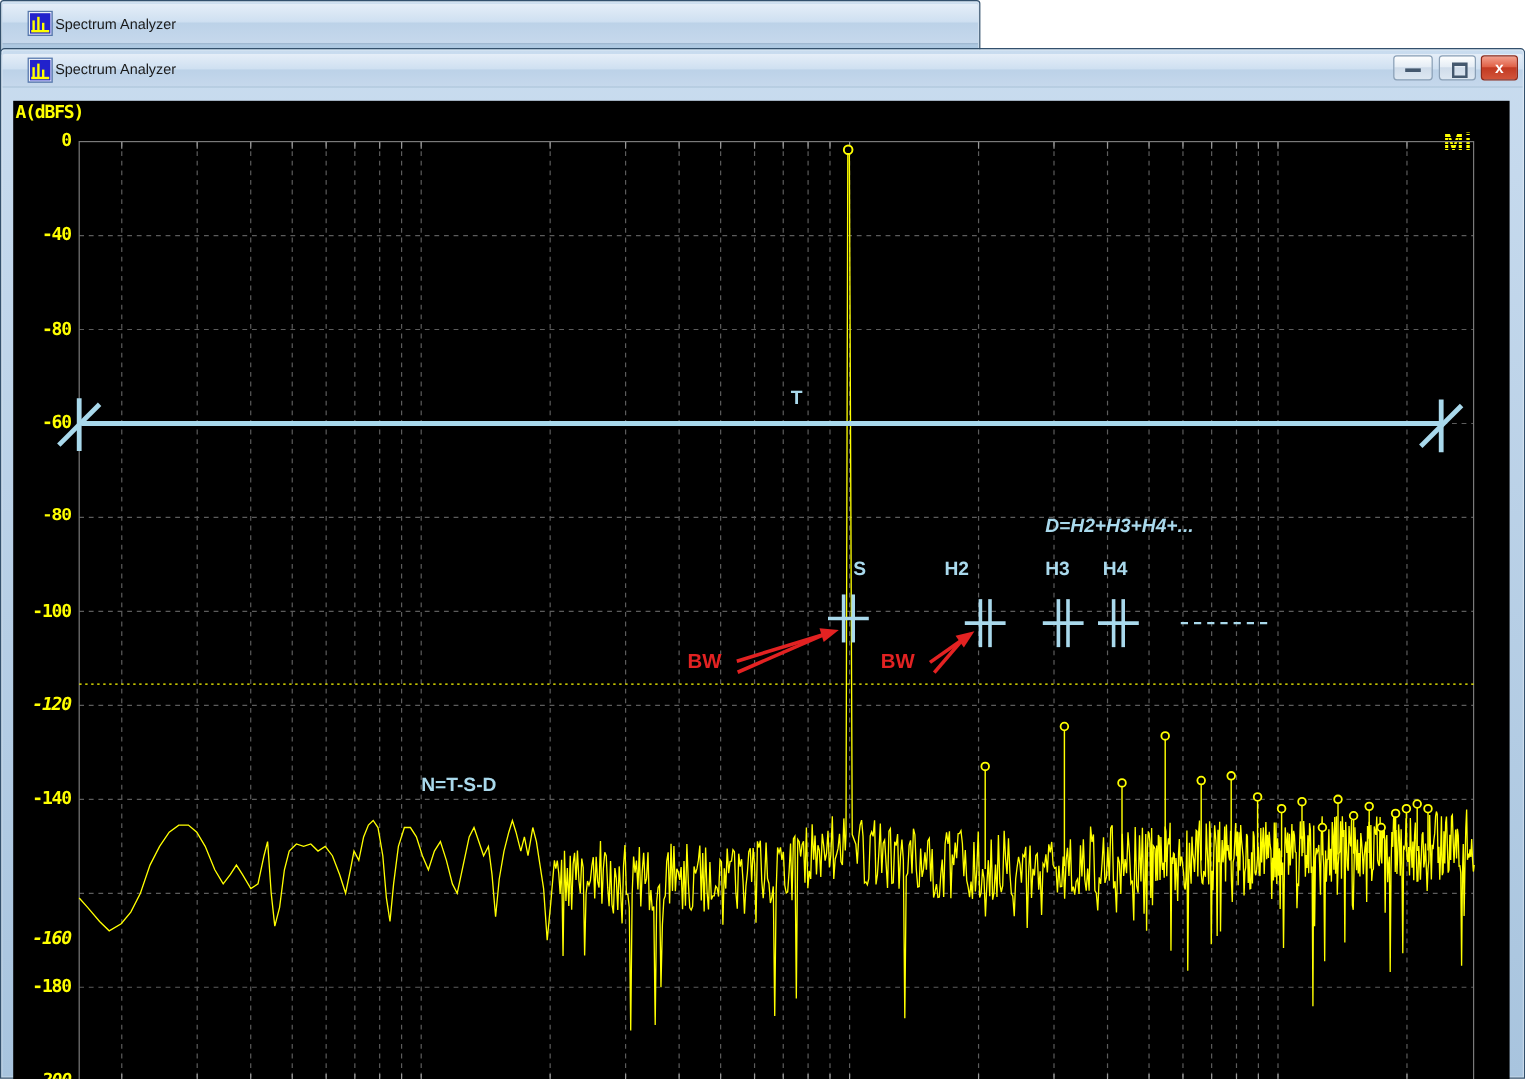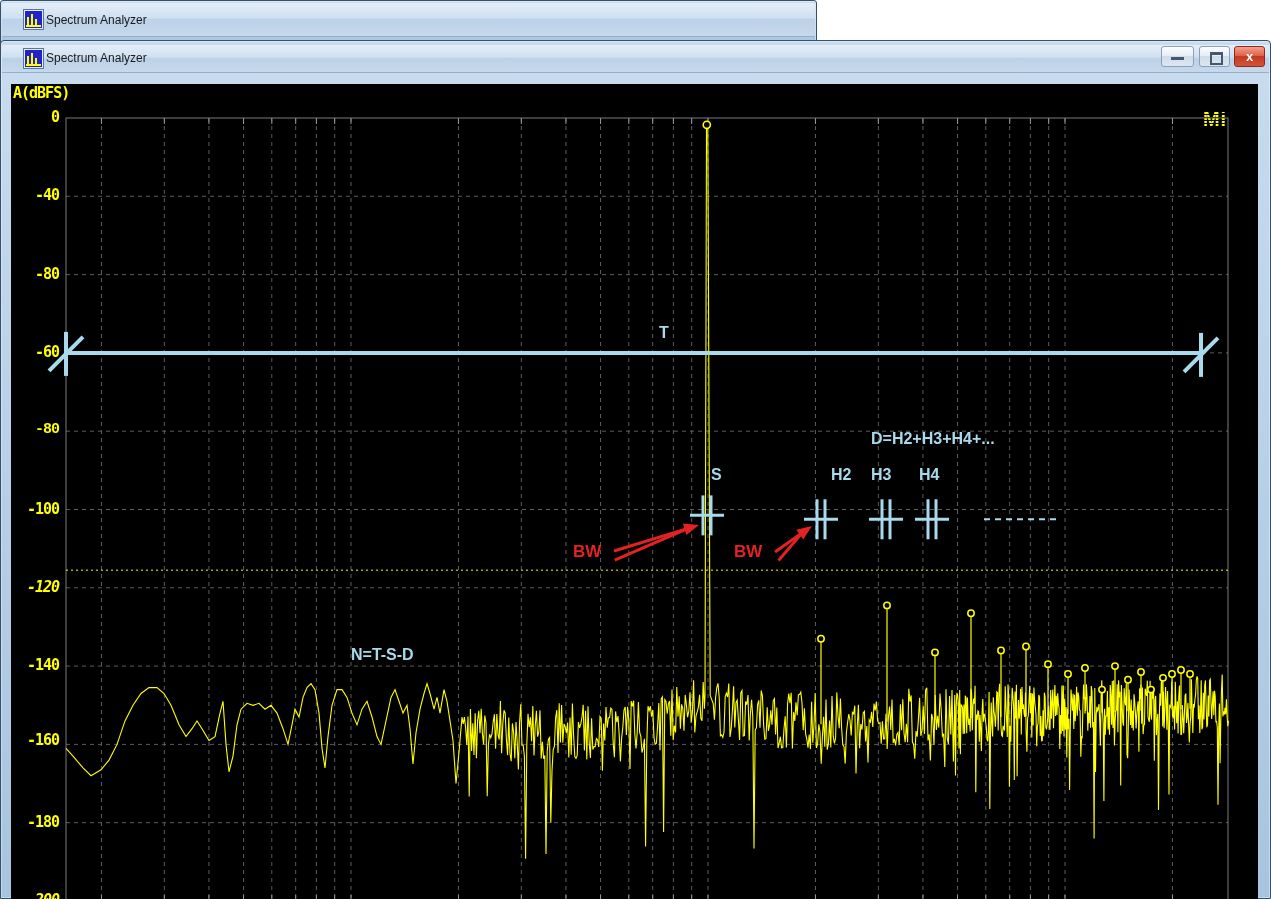--- a/index.html
+++ b/index.html
@@ -230,36 +230,36 @@
         <line x1="603" y1="467" x2="680.349886442784" y2="443.3400347351484" stroke="#e32222" stroke-width="3"></line>
         <line x1="603.7200106877381" y1="476.19138643565503" x2="676.5248296641761" y2="444.5100521027226" stroke="#e32222" stroke-width="3"></line>
         <polygon points="688.0,441.0,675.4,451.1,671.9,439.6" fill="#e32222"></polygon>
         <line x1="764" y1="468" x2="794.4544664251147" y2="446.5995641337032" stroke="#e32222" stroke-width="3"></line>
         <line x1="767.5381262566948" y1="476.51361630517175" x2="791.181699637672" y2="448.8993462005548" stroke="#e32222" stroke-width="3"></line>
         <polygon points="801.0,442.0,792.2,455.5,785.3,445.7" fill="#e32222"></polygon>
       </svg>
 
     <div class="note" style="left:648px;top:240px;">T</div>
     <div class="note" style="left:700px;top:382px;">S</div>
-    <div class="note" style="left:820px;top:382px;">H2</div>
+    <div class="note" style="left:776px;top:382px;">H2</div>
     <div class="note" style="left:860px;top:382px;">H3</div>
     <div class="note" style="left:908px;top:382px;">H4</div>
-    <div class="note" style="left:860px;top:346px;">D=H2+H3+H4+...</div>
+    <div class="note" style="left:860px;top:346px;font-style:italic;">D=H2+H3+H4+...</div>
     <div class="note" style="left:340px;top:562px;">N=T-S-D</div>
     <div class="note red" style="left:562px;top:458px;">BW</div>
     <div class="note red" style="left:723px;top:458px;">BW</div>
   <div class="ytick" style="top: 24px;">0</div>
       <div class="ytick" style="top: 102.3px;">-40</div>
       <div class="ytick" style="top: 180.6px;">-80</div>
       <div class="ytick" style="top: 258.9px;">-60</div>
       <div class="ytick" style="top: 337.2px; font-family: Liberation Mono, monospace;">-80</div>
       <div class="ytick" style="top: 415.5px;">-100</div>
       <div class="ytick" style="top: 493.8px; font-style: italic;">-120</div>
       <div class="ytick" style="top: 572.1px;">-140</div>
-      <div class="ytick" style="top: 647px;">-160</div>
+      <div class="ytick" style="top: 689px; font-style: italic;">-160</div>
       <div class="ytick" style="top: 728.7px;">-180</div>
       <div class="ytick" style="top: 807px; font-style: italic;">-200</div>
       <div class="xtick" style="left: 62px;">20</div>
       <div class="xtick" style="left: 205px;">50</div>
       <div class="xtick" style="left: 312px;">100</div>
       <div class="xtick" style="left: 419px;">200</div>
       <div class="xtick" style="left: 562px;">500</div>
       <div class="xtick" style="left: 669px;">1k</div>
       <div class="xtick" style="left: 776px;">2k</div>
       <div class="xtick" style="left: 919px;">5k</div>

